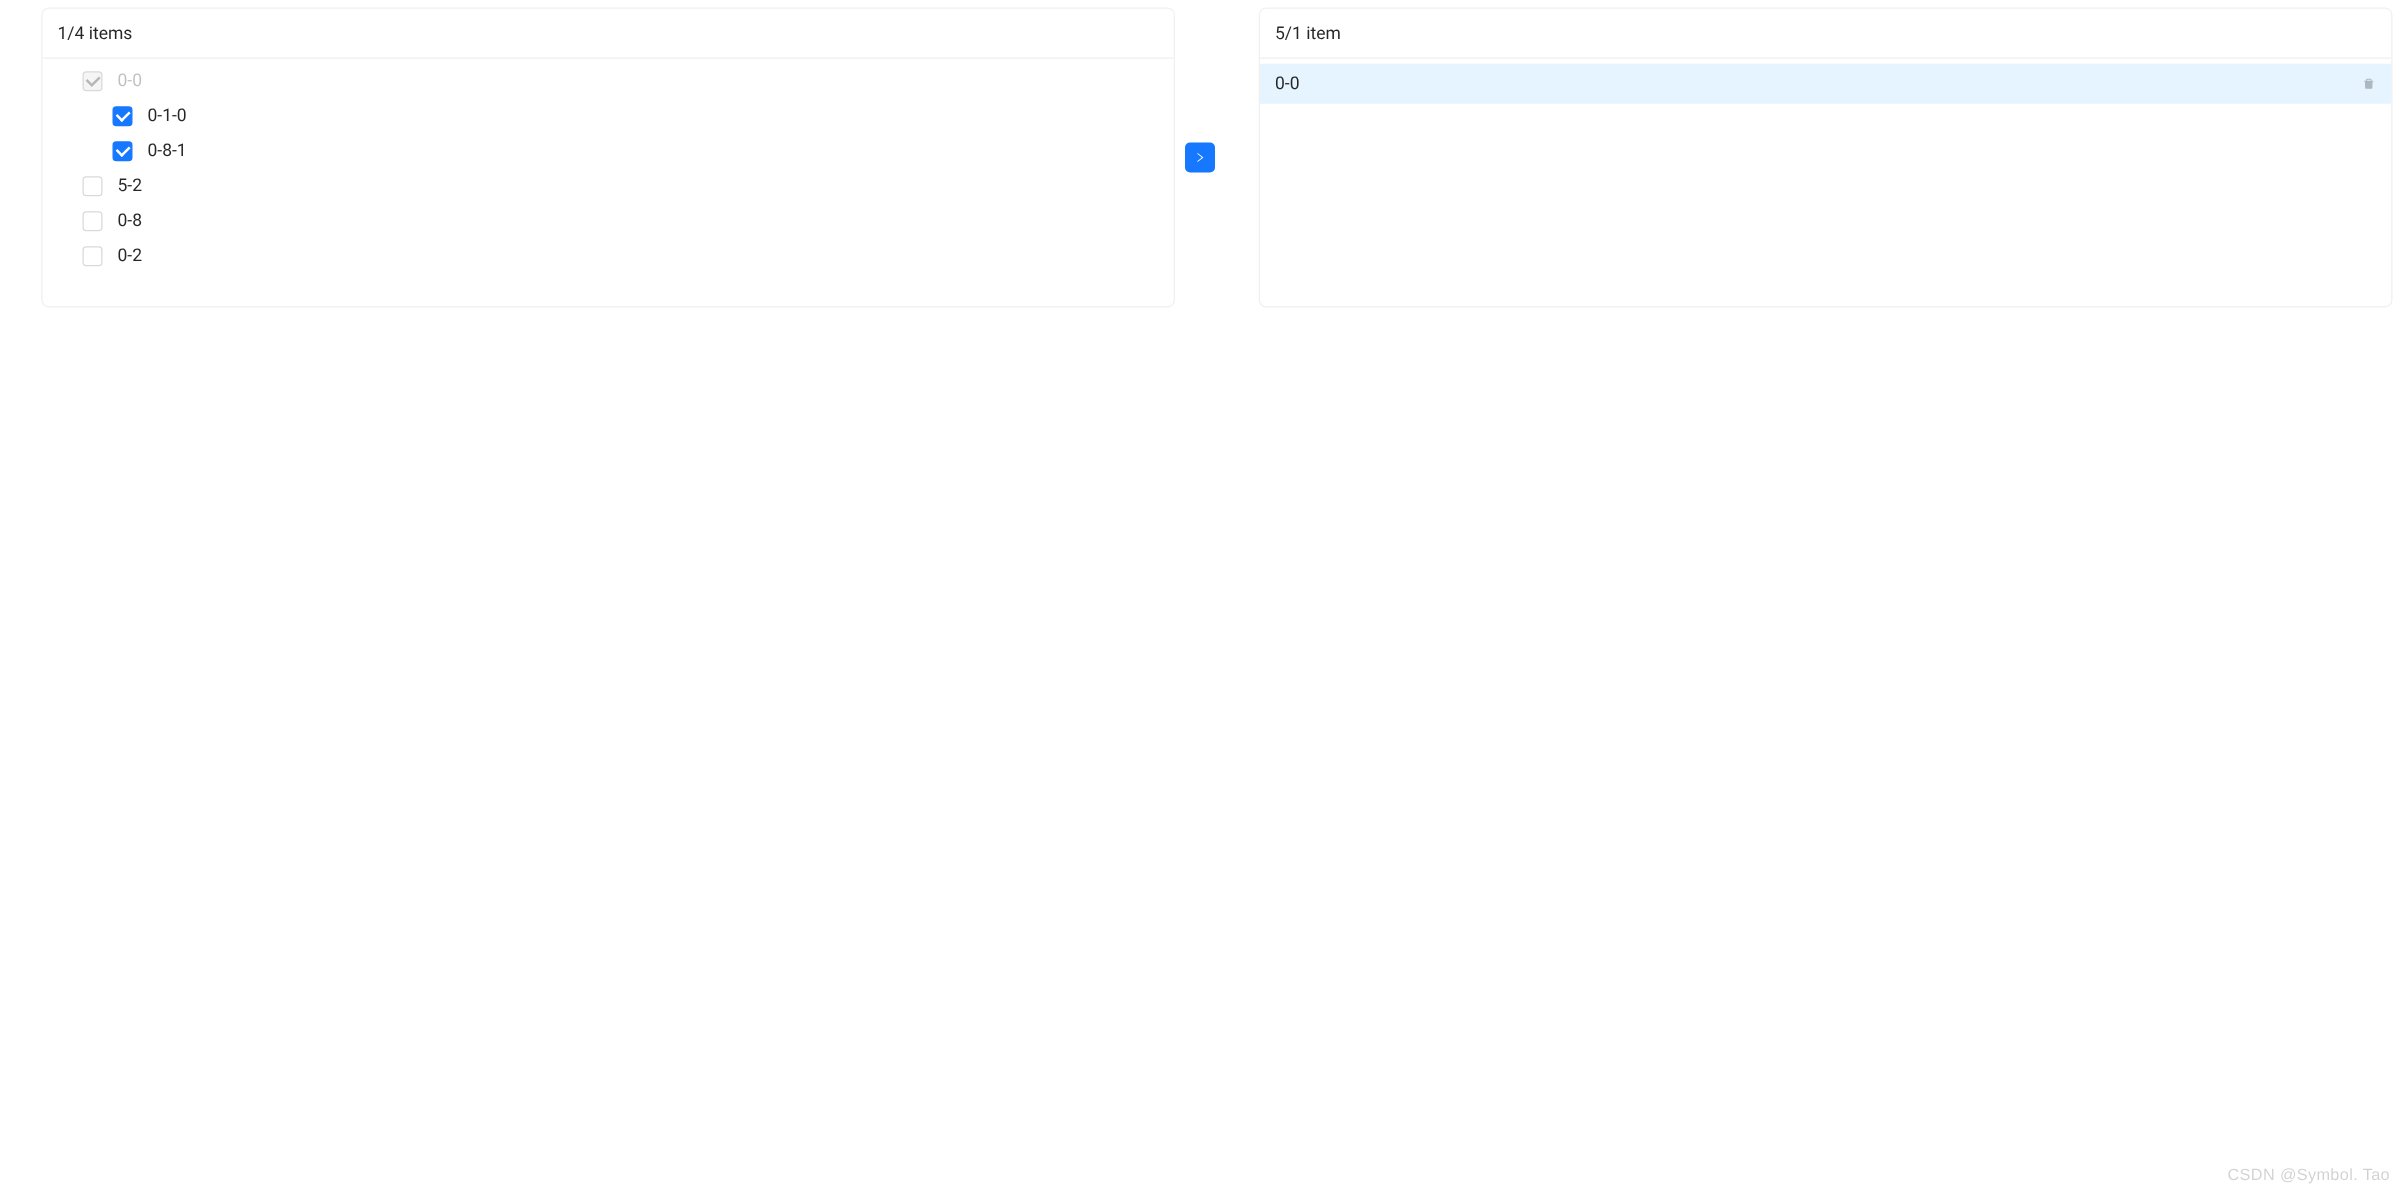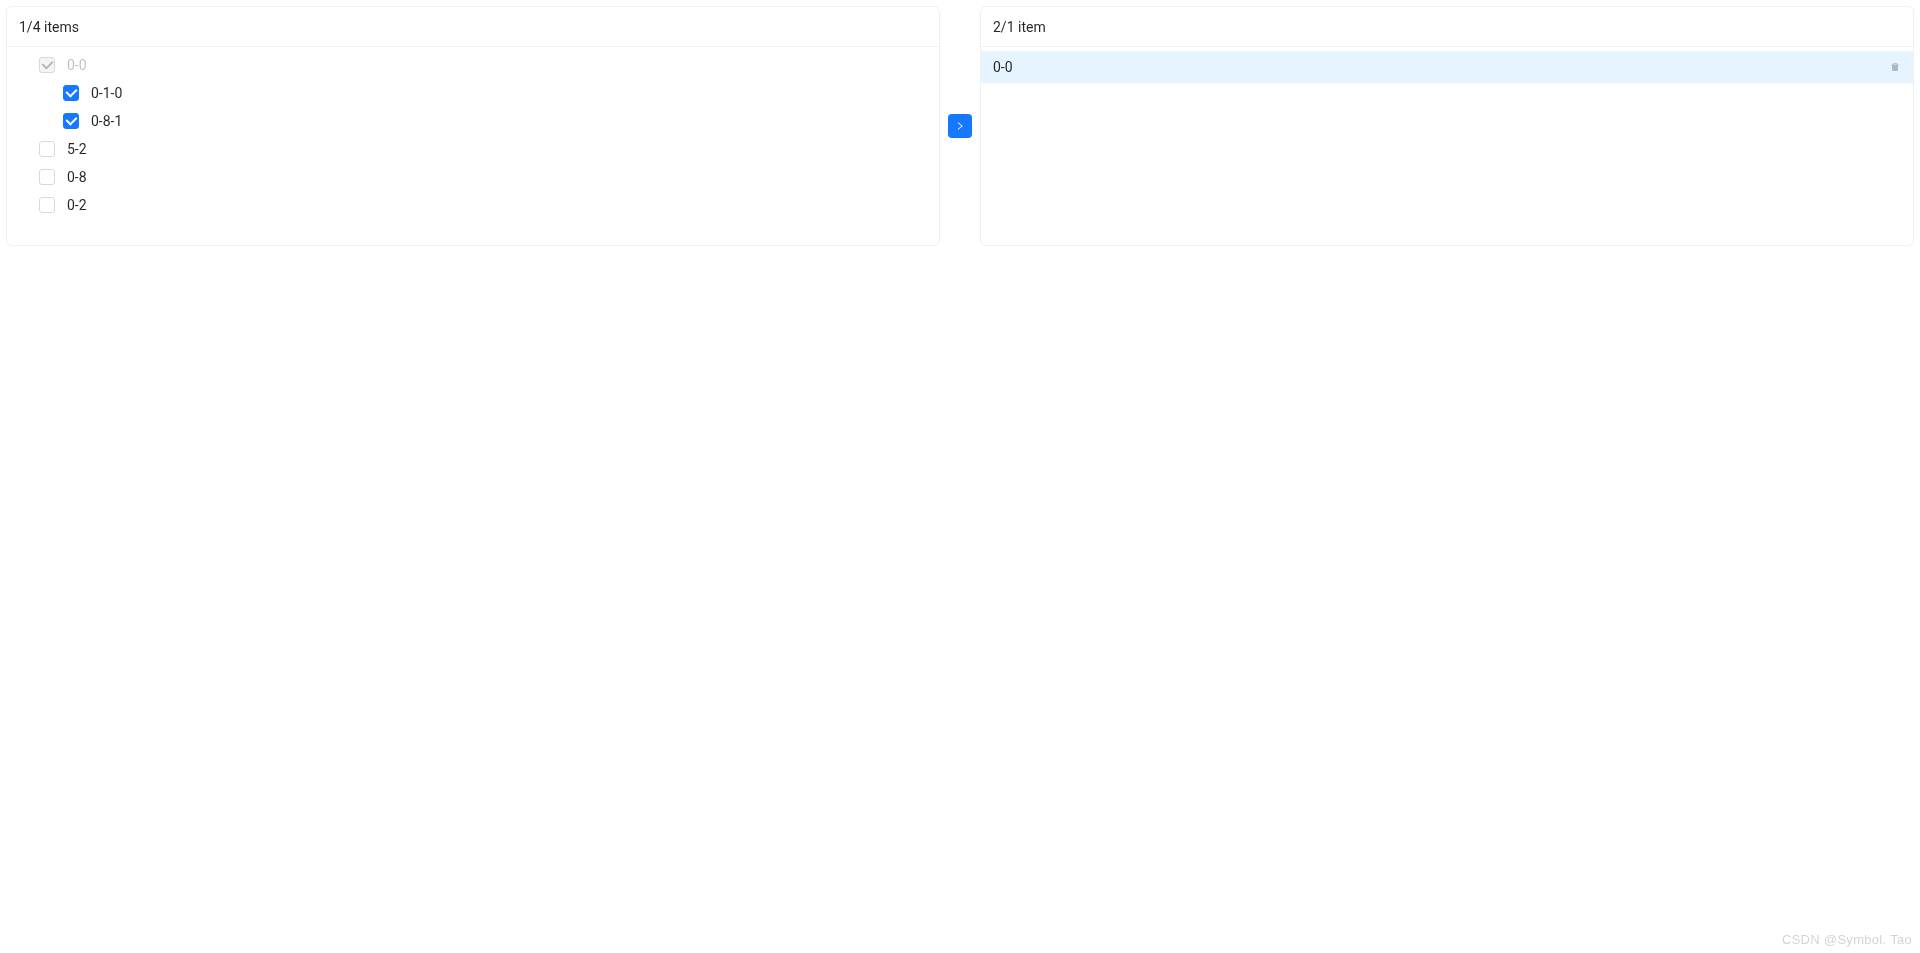--- a/index.html
+++ b/index.html
@@ -20,20 +20,21 @@
   }
   .panel {
     flex: 1 1 0;
     border: 1px solid #f0f0f0;
     border-radius: 6px;
     display: flex;
     flex-direction: column;
     height: 240px;
     background: #fff;
     overflow: hidden;
+    margin-left: 27px;
   }
   .panel-header {
     flex: 0 0 auto;
     height: 40px;
     padding: 0 12px;
     border-bottom: 1px solid #f0f0f0;
     display: flex;
     align-items: center;
     color: rgba(0,0,0,0.85);
   }
@@ -206,21 +207,21 @@
   <div class="operation">
     <button class="op-btn" aria-label="move right">
       <svg viewBox="0 0 1024 1024">
           <path d="M765.7 486.8L314.9 134.7c-5.3-4.1-12.9-0.4-12.9 6.3v77.3c0 4.9 2.3 9.6 6.1 12.6l360 281.1-360 281.1c-3.9 3-6.1 7.7-6.1 12.6v77.3c0 6.7 7.7 10.4 12.9 6.3l450.8-352.1c16.4-12.8 16.4-37.6 0-50.4z"></path>
         </svg>
     </button>
   </div>
 
   <div class="panel">
     <div class="panel-header">
-      <span>2/1 item</span>
+      <span>5/1 item</span>
     </div>
     <div class="panel-body" id="right-list">
         <div class="list-item">
           <span>0-0</span>
           <span class="remove">
             <svg viewBox="0 0 1024 1024">
               <path d="M360 184h-8c4.4 0 8-3.6 8-8v8h304v-8c0 4.4 3.6 8 8 8h-8v72h72v-80c0-35.3-28.7-64-64-64H352c-35.3 0-64 28.7-64 64v80h72v-72zM864 256H160c-17.7 0-32 14.3-32 32v32c0 4.4 3.6 8 8 8h60.4l24.7 523c1.6 34.1 29.8 61 63.9 61h454c34.2 0 62.3-26.8 63.9-61l24.7-523H888c4.4 0 8-3.6 8-8v-32c0-17.7-14.3-32-32-32z"></path>
             </svg>
           </span>
         </div>

